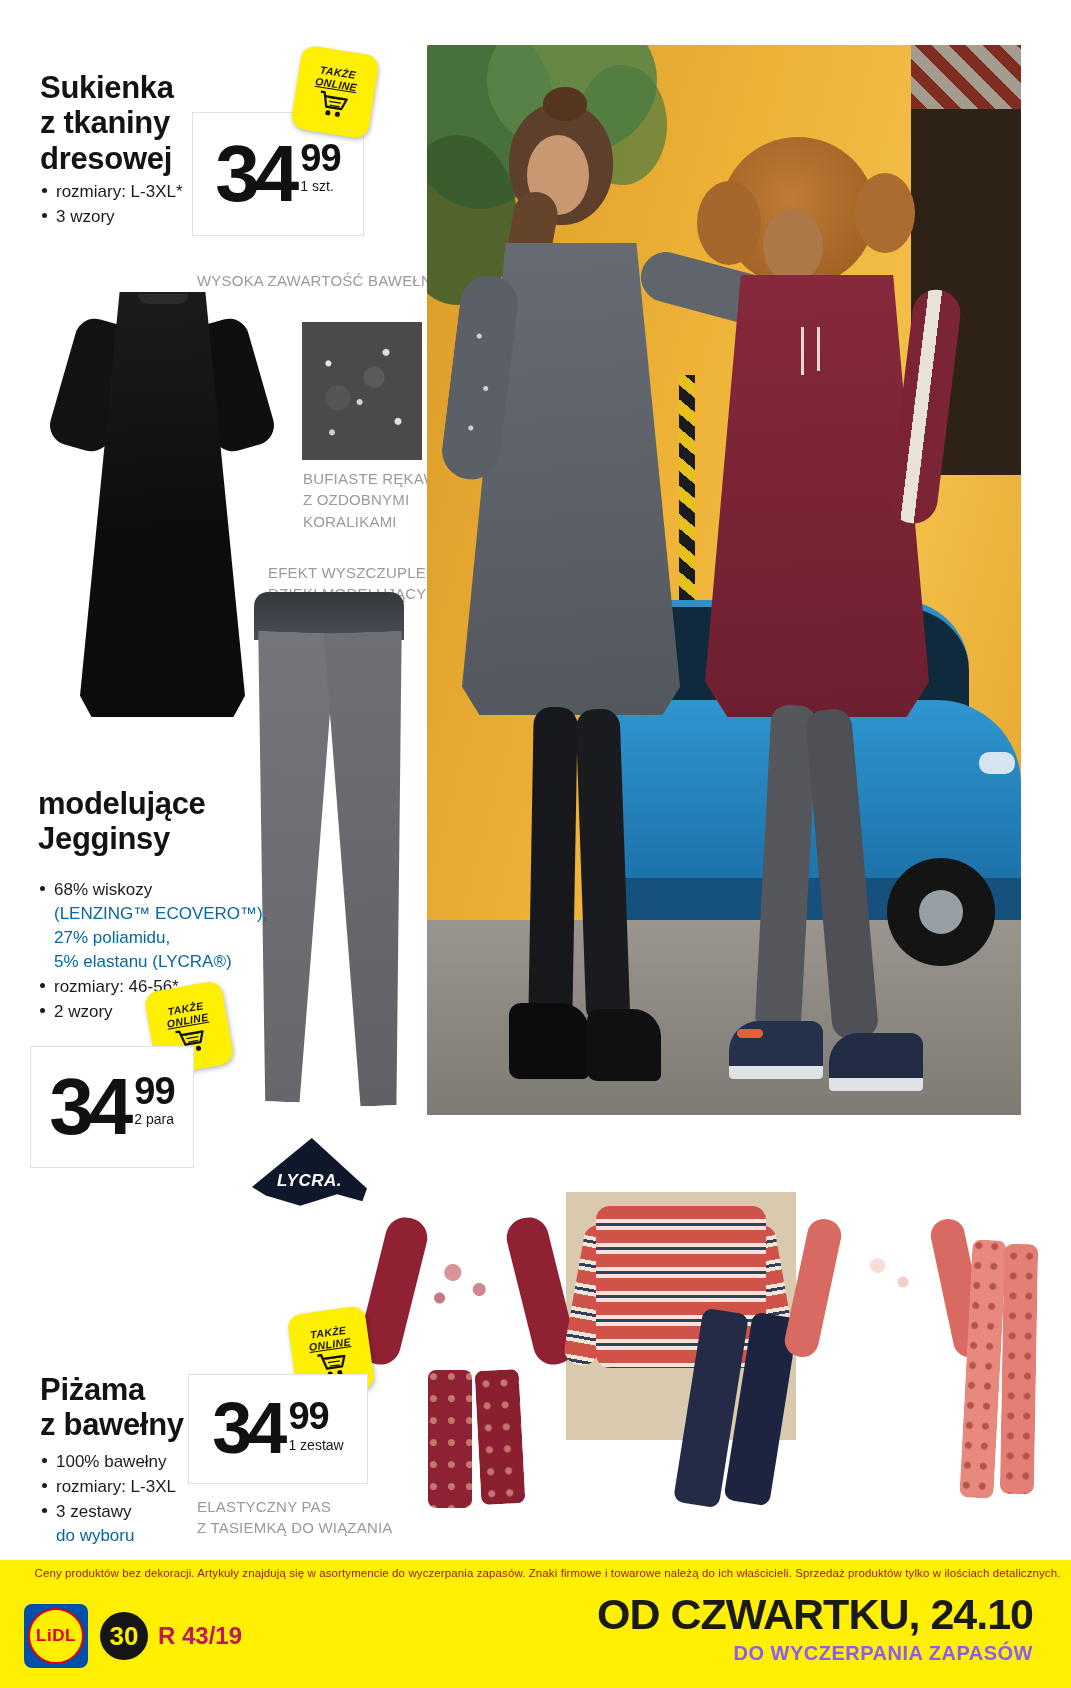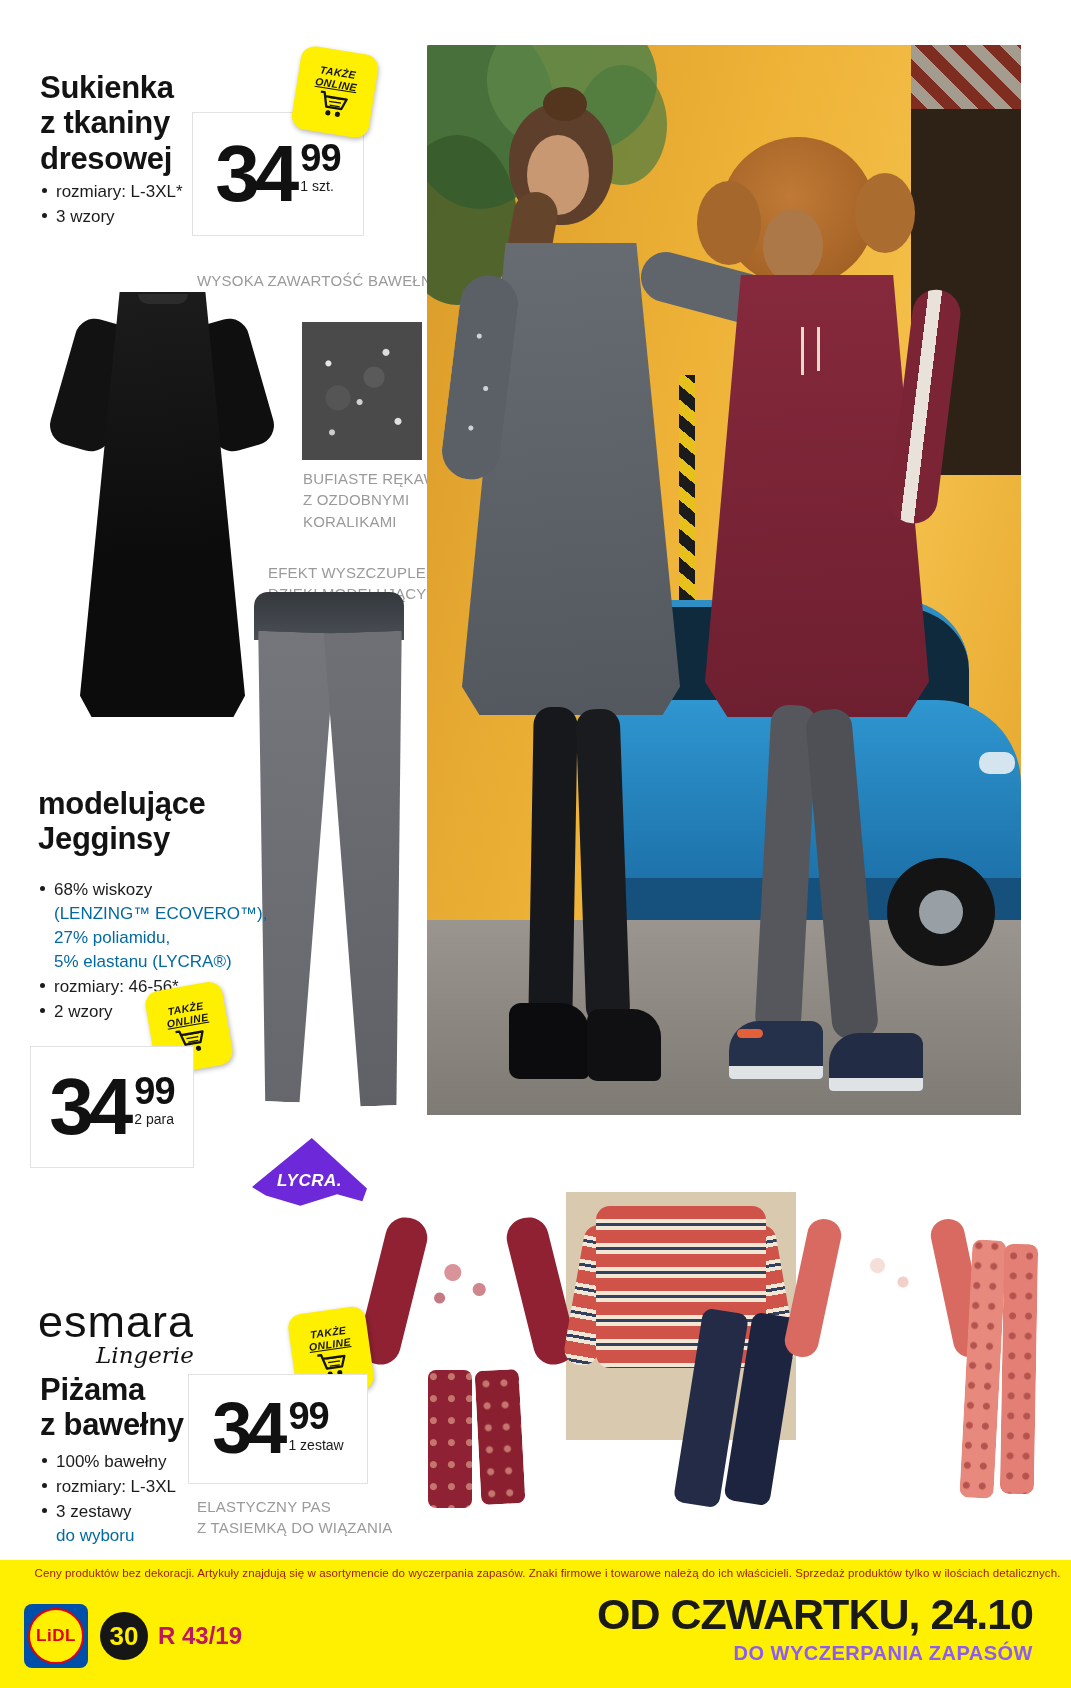--- a/index.html
+++ b/index.html
@@ -31,21 +31,21 @@
          align-items:center;justify-content:center;box-shadow:1px 2px 5px rgba(0,0,0,.28);}
   .badge .t{font-size:10.5px;font-weight:bold;font-style:italic;color:#141414;letter-spacing:.4px;line-height:1.15;}
   .badge .t-u{text-decoration:underline;}
 
   
   .footer{left:0;top:1560px;width:1071px;height:128px;background:#ffef00;padding-left:12px;}
   .disclaimer{width:100%;text-align:center;font-size:11.5px;color:#9c1a0e;padding-top:7px;letter-spacing:.1px;}
   .headline{font-size:43px;font-weight:bold;color:#1a1a18;letter-spacing:-1px;}
   .subheadline{font-size:20px;font-weight:bold;color:#8b5cf6;letter-spacing:.5px;}
 
-  .lycra-tri{width:115px;height:72px;background:#6d28d9;
+  .lycra-tri{width:115px;height:72px;background:#0f172a;
      clip-path:polygon(52% 0%,100% 70%,96% 88%,74% 78%,42% 94%,12% 80%,0% 68%);
      display:flex;align-items:center;justify-content:center;}
   .lycra-txt{color:#fff;font-weight:bold;font-style:italic;font-size:17px;margin-top:14px;letter-spacing:.5px;}
 
   .esmara{font-size:45px;color:#121212;letter-spacing:1px;font-weight:normal;}
   .lingerie{font-family:"DejaVu Serif",serif;font-style:italic;font-size:23px;color:#121212;}
 </style>
 </head>
 <body>
 
@@ -251,24 +251,20 @@
 
     <div class="abs" style="left:426px;top:0;width:225px;height:318px;">
       <div class="abs" style="left:0;top:26px;width:34px;height:140px;background:#d96a61;border-radius:16px;transform:rotate(12deg);"></div>
       <div class="abs" style="left:146px;top:26px;width:34px;height:140px;background:#d96a61;border-radius:16px;transform:rotate(-12deg);"></div>
       <div class="abs" style="left:14px;top:8px;width:150px;height:164px;background:linear-gradient(#e47d73,#da6e64);border-radius:14px;background-image:radial-gradient(circle at 45% 40%,#f6ded9 7px,transparent 8px),radial-gradient(circle at 62% 50%,#f2cfc9 5px,transparent 6px);"></div>
       <div class="abs" style="left:170px;top:48px;width:34px;height:258px;background:#e8897d;background-image:radial-gradient(circle at 40% 30%,#b5544e 3px,transparent 4px);background-size:16px 20px;border-radius:9px;transform:rotate(3deg);"></div>
       <div class="abs" style="left:206px;top:52px;width:34px;height:250px;background:#e37f74;background-image:radial-gradient(circle at 60% 60%,#b5544e 3px,transparent 4px);background-size:16px 20px;border-radius:9px;transform:rotate(1deg);"></div>
     </div>
   </div>
 
-  <div class="abs" style="left:38px;top:1296px;">
-    <div class="esmara">esmara</div>
-    <div class="lingerie" style="margin-left:58px;margin-top:-6px;">Lingerie</div>
-  </div>
 
   <div class="abs" style="left:40px;top:1372px;width:200px;">
     <div class="h1">Piżama</div>
     <div class="h1">z bawełny</div>
   </div>
 
   <div class="abs" style="left:42px;top:1448px;width:170px;">
     <div class="brow">
       <span class="dot"></span>
       <span>100% bawełny</span>

